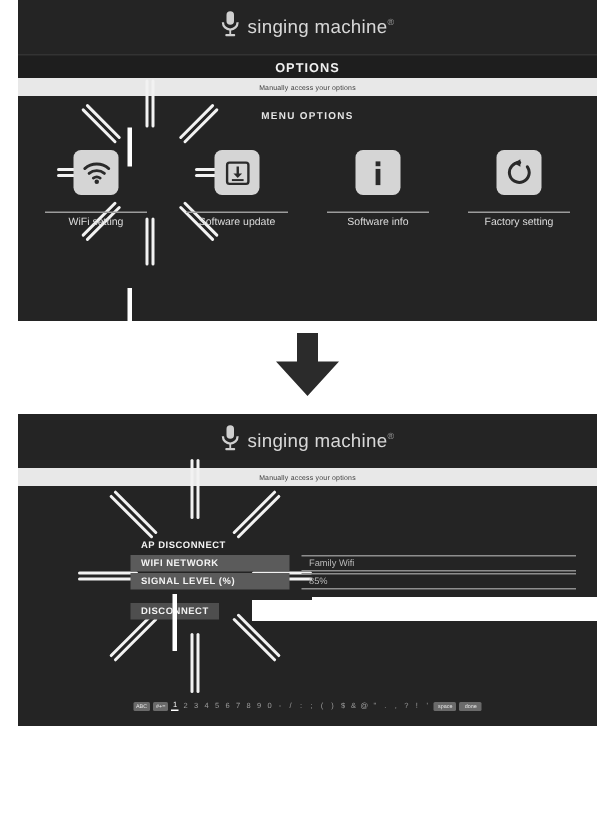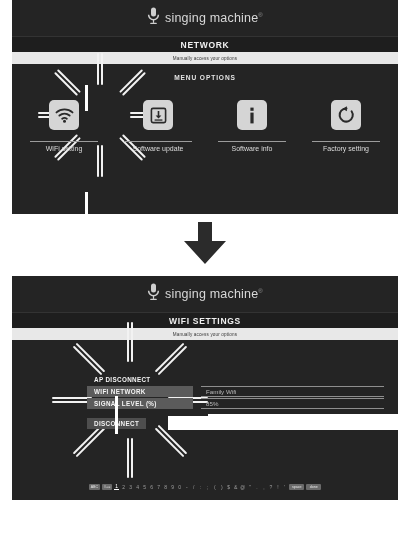--- a/index.html
+++ b/index.html
@@ -304,21 +304,21 @@
             <path d="M1.6 7.8 a4.9 4.9 0 0 0 9.8 0" fill="none" stroke="#cfcfcf" stroke-width="1.5"></path>
             <rect x="5.9" y="12.3" width="1.2" height="3.6" fill="#cfcfcf"></rect>
             <rect x="3.2" y="15.7" width="6.6" height="1.4" rx="0.6" fill="#cfcfcf"></rect>
           </svg>
         </span>
         <span class="brand-text"><span>singing machine</span><span class="brand-tm">®</span></span>
       </div>
     </div>
 
     <div class="titlebar">
-      <span class="titlebar-text">NETWORK</span>
+      <span class="titlebar-text">OPTIONS</span>
     </div>
     <div class="subbar">
       <span class="subbar-text">Manually access your options</span>
     </div>
 
     <div class="p1-body">
       <div class="menu-options-label">MENU OPTIONS</div>
 
       <div class="burst" id="burst1" style="left:88px; top:51px;">
           <div class="ray" style="transform: rotate(0deg);">
@@ -426,23 +426,20 @@
             <rect x="4" y="0.5" width="5" height="9" rx="2.5" fill="#cfcfcf"></rect>
             <path d="M1.6 7.8 a4.9 4.9 0 0 0 9.8 0" fill="none" stroke="#cfcfcf" stroke-width="1.5"></path>
             <rect x="5.9" y="12.3" width="1.2" height="3.6" fill="#cfcfcf"></rect>
             <rect x="3.2" y="15.7" width="6.6" height="1.4" rx="0.6" fill="#cfcfcf"></rect>
           </svg>
         </span>
         <span class="brand-text"><span>singing machine</span><span class="brand-tm">®</span></span>
       </div>
     </div>
 
-    <div class="titlebar">
-      <span class="titlebar-text">WIFI SETTINGS</span>
-    </div>
     <div class="subbar">
       <span class="subbar-text">Manually access your options</span>
     </div>
 
     <div class="p2-body">
 
       <div class="burst" id="burst2" style="left:118px; top:60px;">
           <div class="ray" style="transform: rotate(0deg);">
             <i style="left: 38px; width: 40px; top: -3px;"></i>
             <i style="left: 38px; width: 40px; top: 1px;"></i>

